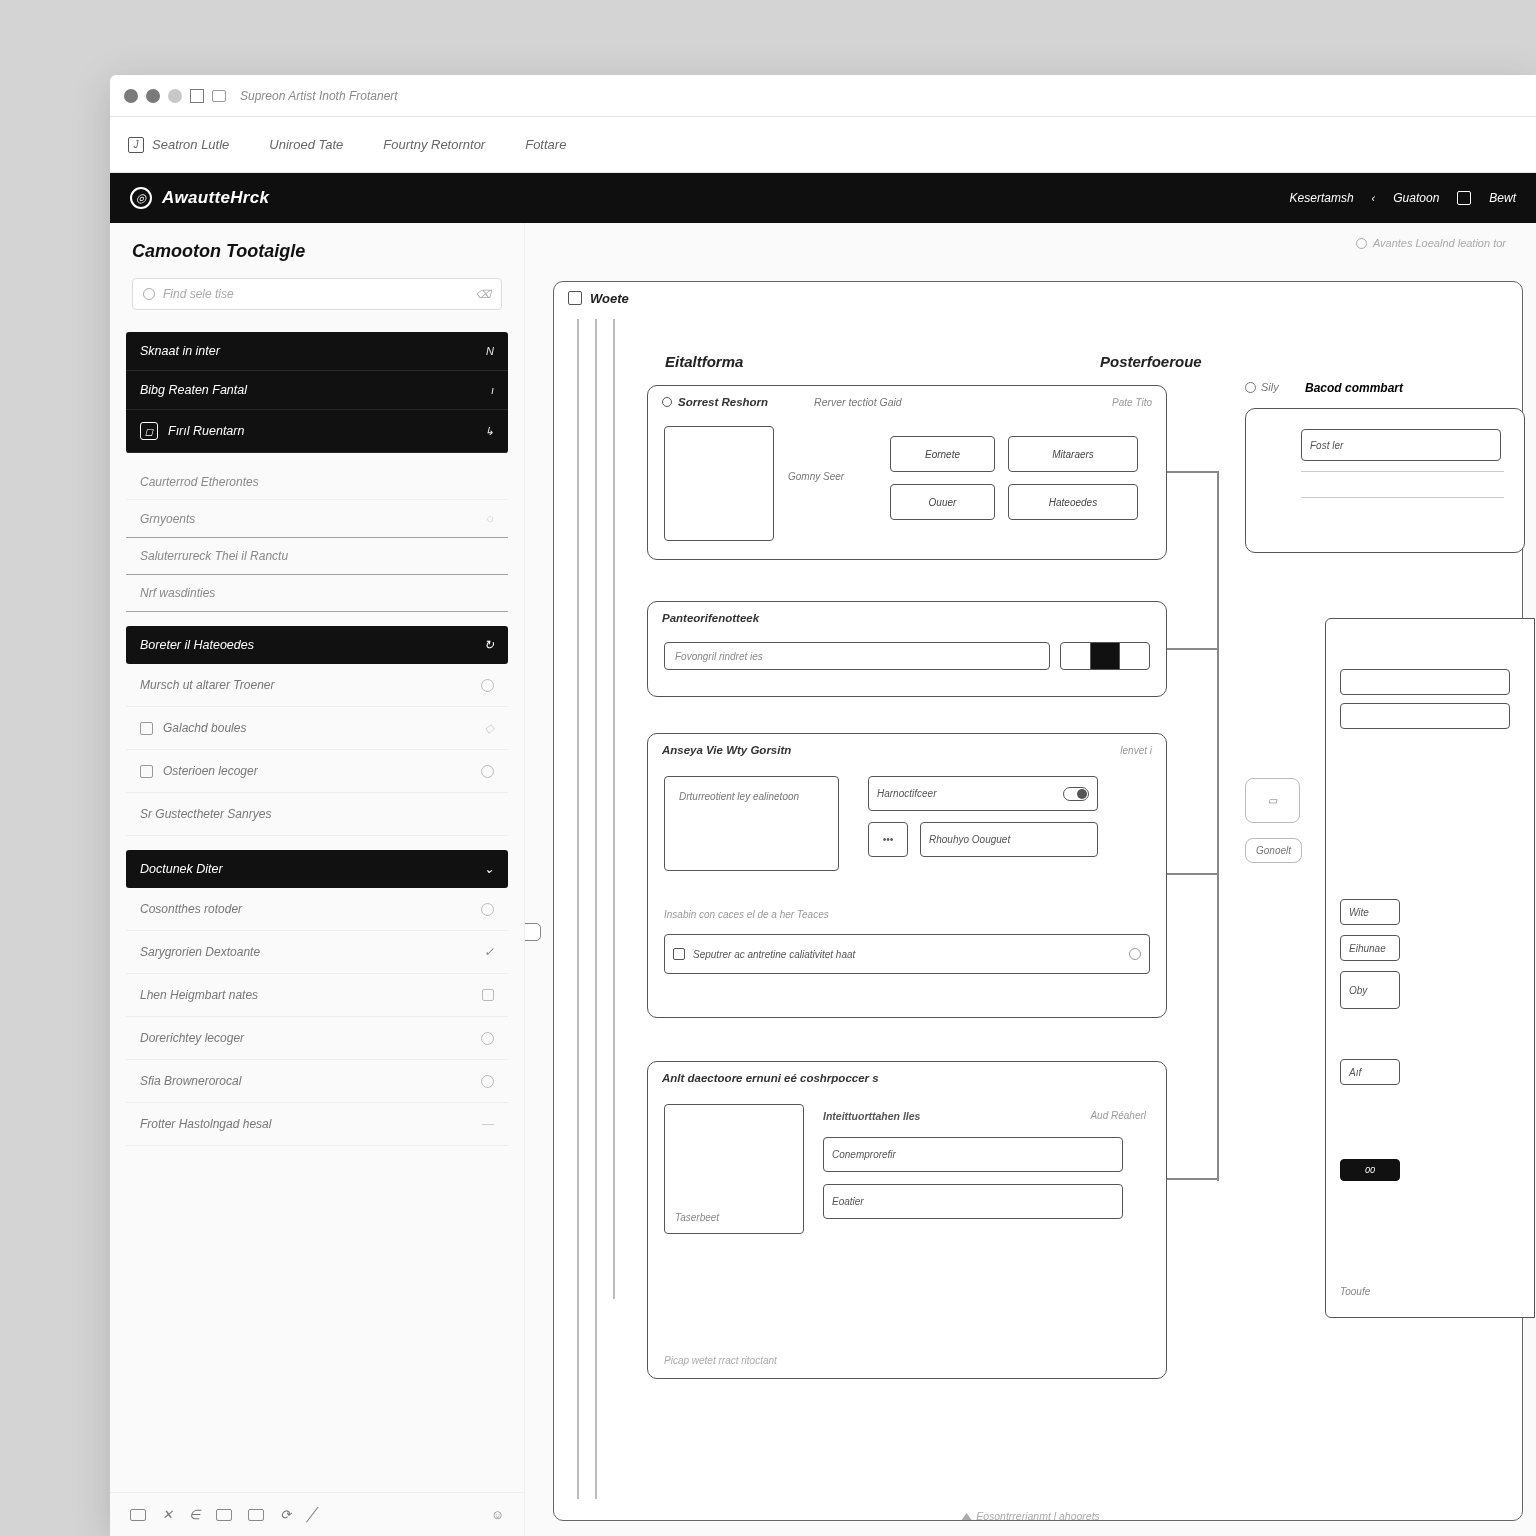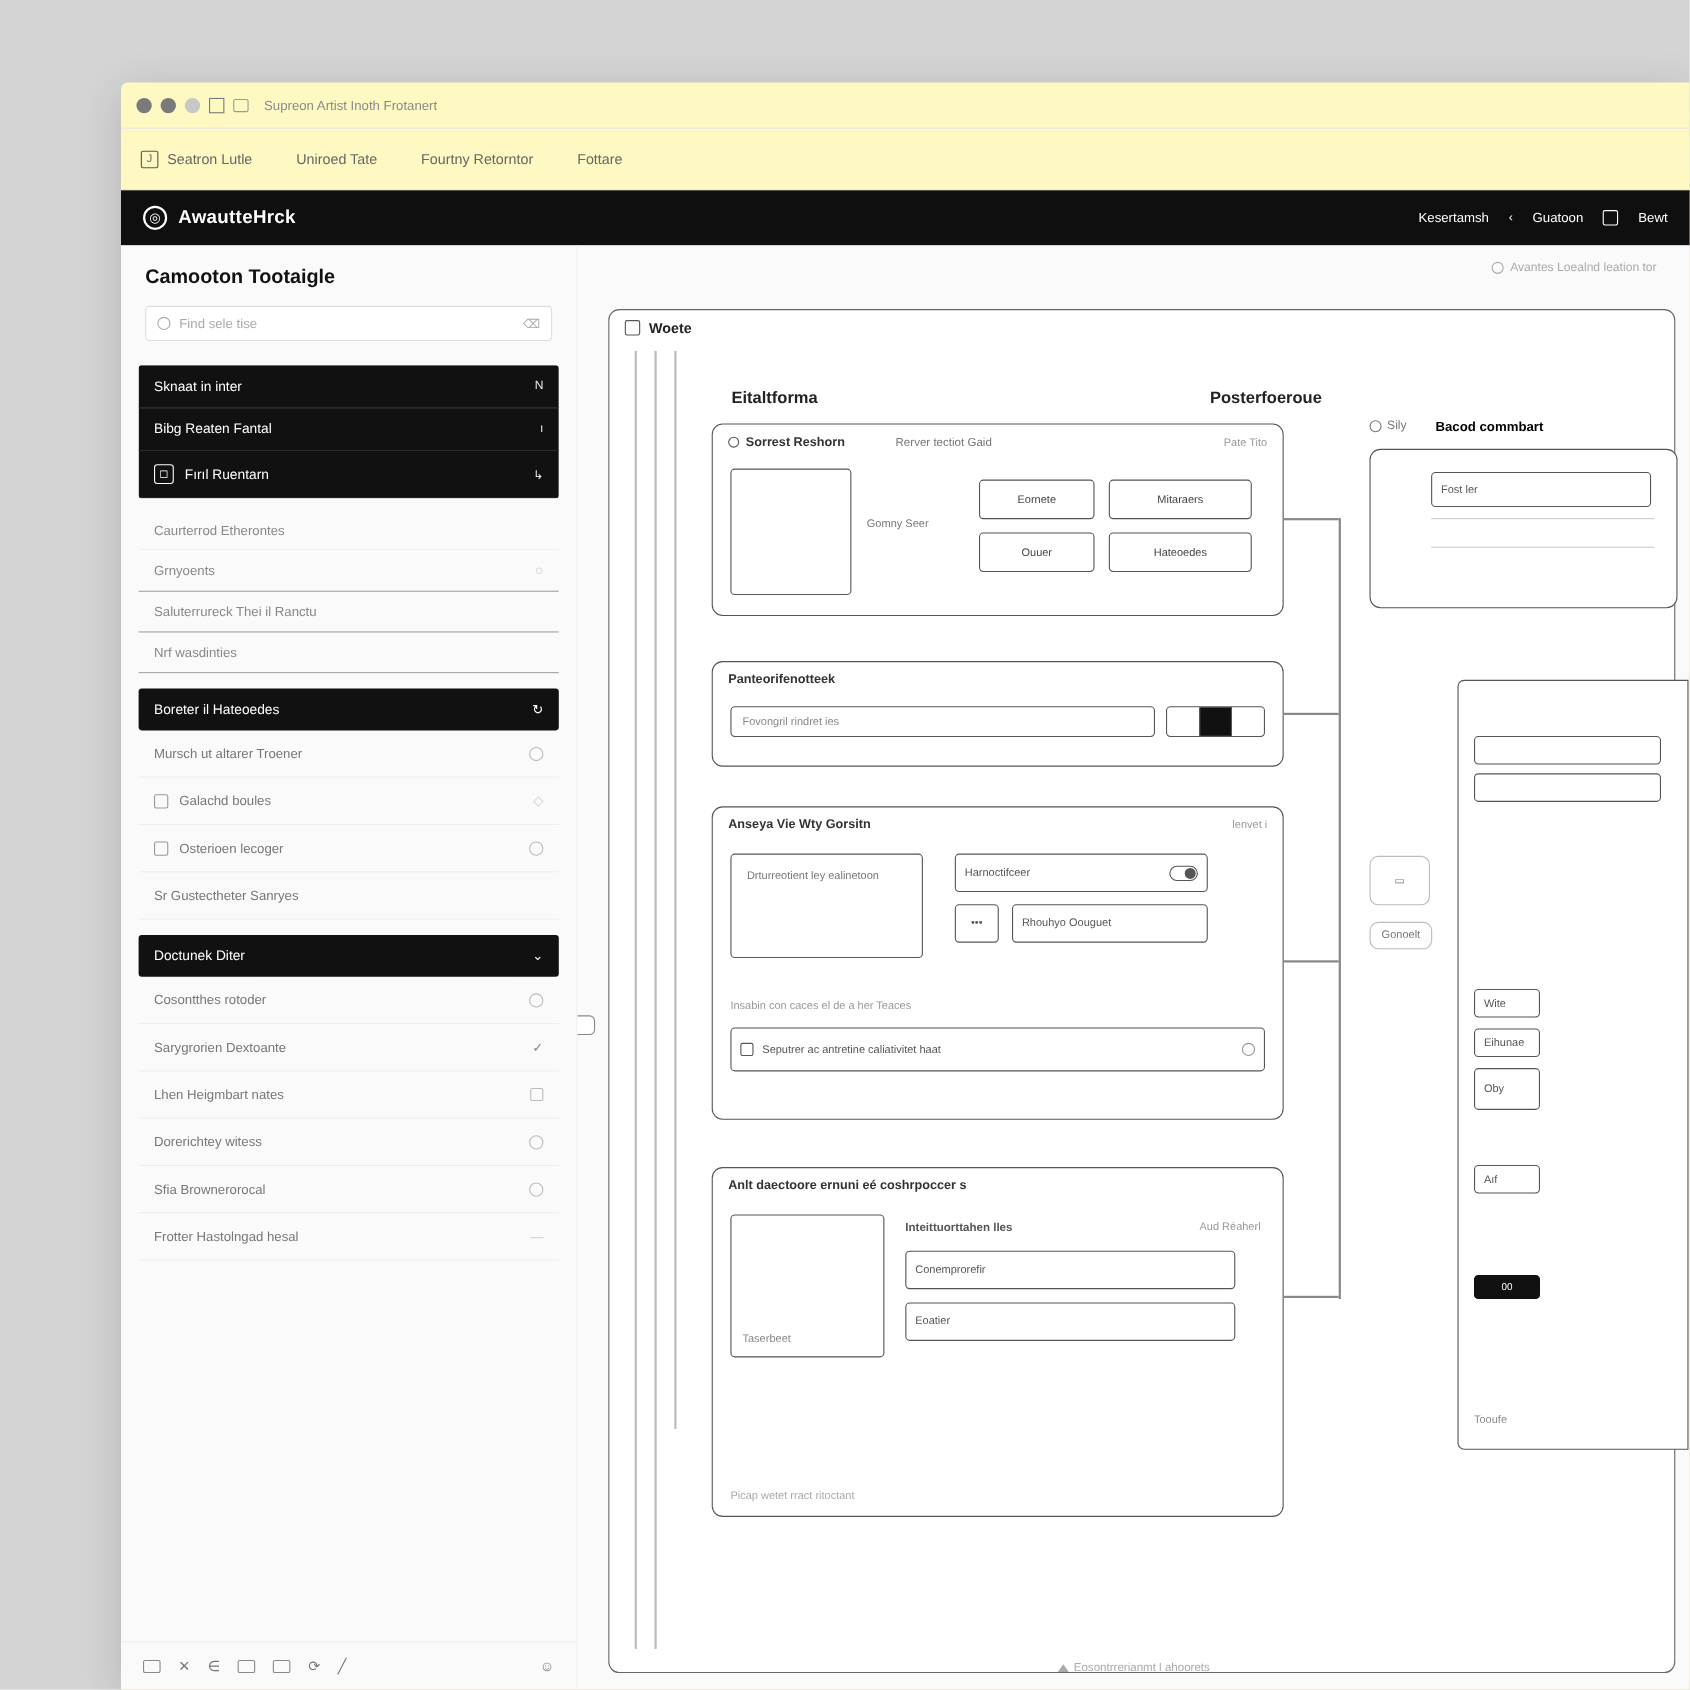--- a/index.html
+++ b/index.html
@@ -2,24 +2,24 @@
 <html><head>
 <meta charset="utf-8">
 <style>
 * { box-sizing: border-box; margin: 0; padding: 0; font-family: -apple-system, "Segoe UI", Arial, sans-serif; }
 body { background: #d4d4d4; width: 1536px; height: 1536px; overflow: hidden; }
 
 .window {
   position: absolute;
   left: 110px; top: 75px;
   width: 1426px; height: 1461px;
-  background: #fef9c3;
+  background: #ffffff;
   border-radius: 6px 0 0 0;
   box-shadow: 0 8px 40px rgba(0,0,0,0.15);
-  display: flex; flex-direction: column;
+  display: flex; flex-direction: column; font-style: italic;
 }
 
 .titlebar {
   height: 42px; display: flex; align-items: center; padding: 0 14px;
   border-bottom: 1px solid #e6e6e6; gap: 8px;
 }
 .dot { width: 14px; height: 14px; border-radius: 50%; background: #c8c8c8; }
 .dot.dark { background: #7a7a7a; }
 .square { width: 14px; height: 14px; border: 1.5px solid #7a7a7a; }
 .titlebar .mini-icon { width:14px; height:12px; border:1px solid #999; border-radius:2px; }
@@ -235,21 +235,21 @@
           </div>
         <div class="lr">
             <span>Sarygrorien Dextoante</span>
             <span class="rt check">✓</span>
           </div>
         <div class="lr">
             <span>Lhen Heigmbart nates</span>
             <span class="rt box" style="width:12px;height:12px;border:1.5px solid #bbb;"></span>
           </div>
         <div class="lr">
-            <span>Dorerichtey witess</span>
+            <span>Dorerichtey lecoger</span>
             <span class="rt ocirc"></span>
           </div>
         <div class="lr">
             <span>Sfia Brownerorocal</span>
             <span class="rt ocirc"></span>
           </div>
         <div class="lr">
             <span>Frotter Hastolngad hesal</span>
             <span class="rt">—</span>
           </div>

